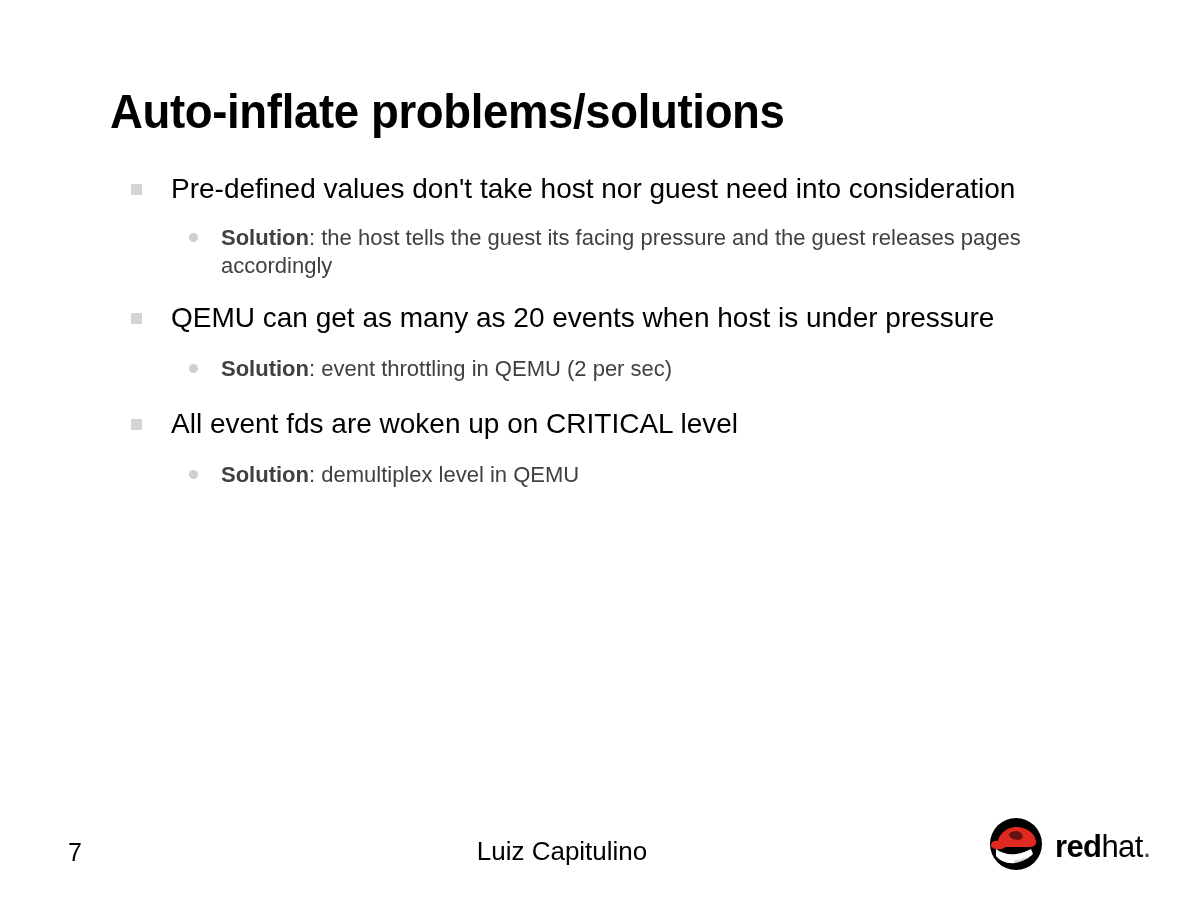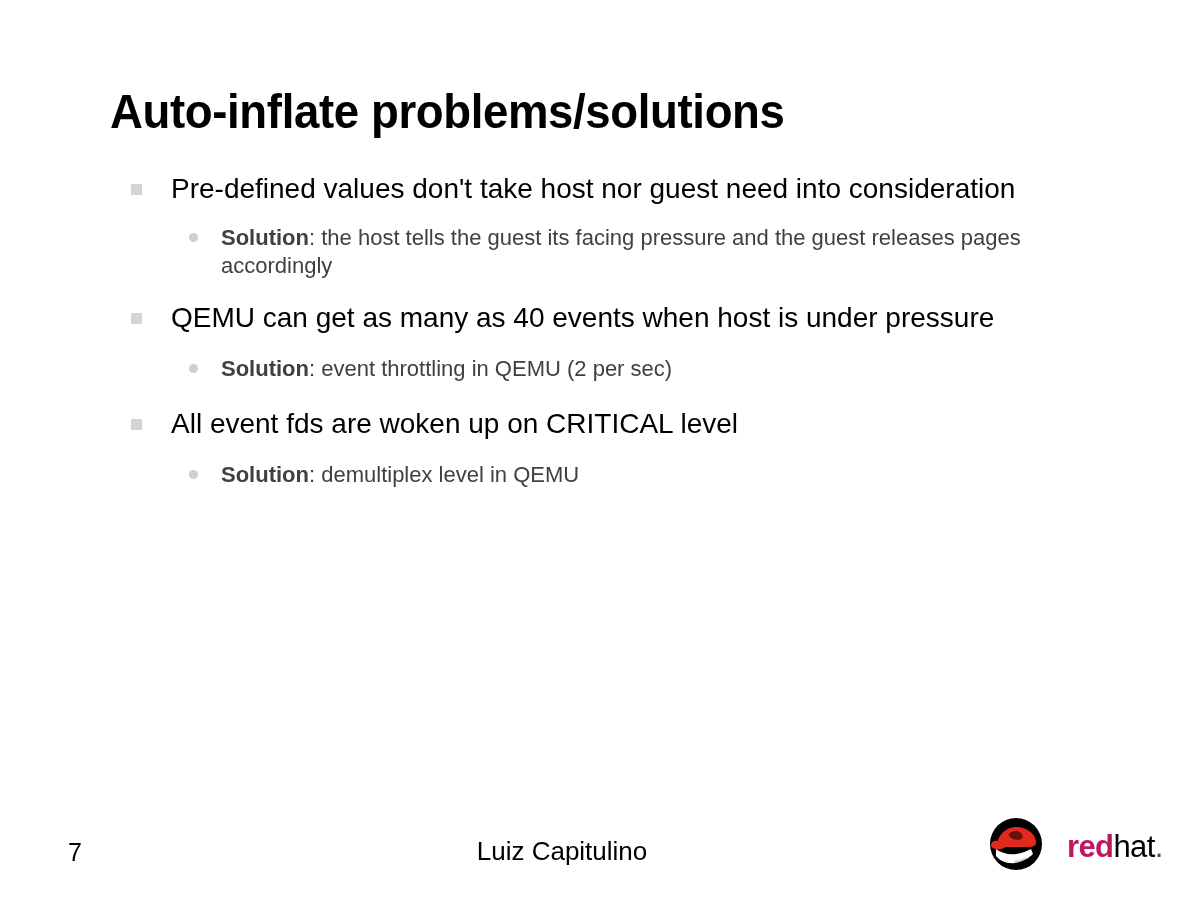--- a/index.html
+++ b/index.html
@@ -122,21 +122,21 @@
   }
   .logo-mark { flex: 0 0 auto; }
   .logo-word {
     margin-left: 8px;
     font-family: "Liberation Sans", sans-serif;
     font-size: 31px;
     letter-spacing: -0.6px;
     line-height: 1;
     white-space: nowrap;
   }
-  .logo-word .w-red { font-weight: bold; color: #be185d; margin-left: 12px; }
+  .logo-word .w-red { font-weight: bold; color: #000000; }
   .logo-word .w-hat { font-weight: normal; color: #000000; margin-top: 40px; }
   .logo-word .w-dot { font-weight: normal; color: #4a4a4a; }
 </style>
 </head>
 <body>
 
 <div class="slide">
 
   <div class="slide-title">Auto-inflate problems/solutions</div>
 
@@ -149,21 +149,21 @@
       </div>
       <div class="lvl2">
         <span class="marker"></span>
         <span class="lead">Solution</span><span>: the host tells the guest its facing pressure and the guest releases pages accordingly</span>
       </div>
     </div>
 
     <div class="group group-2">
       <div class="lvl1">
         <span class="marker"></span>
-        <span>QEMU can get as many as 40 events when host is under pressure</span>
+        <span>QEMU can get as many as 20 events when host is under pressure</span>
       </div>
       <div class="lvl2">
         <span class="marker"></span>
         <span class="lead">Solution</span><span>: event throttling in QEMU (2 per sec)</span>
       </div>
     </div>
 
     <div class="group group-3">
       <div class="lvl1">
         <span class="marker"></span>

